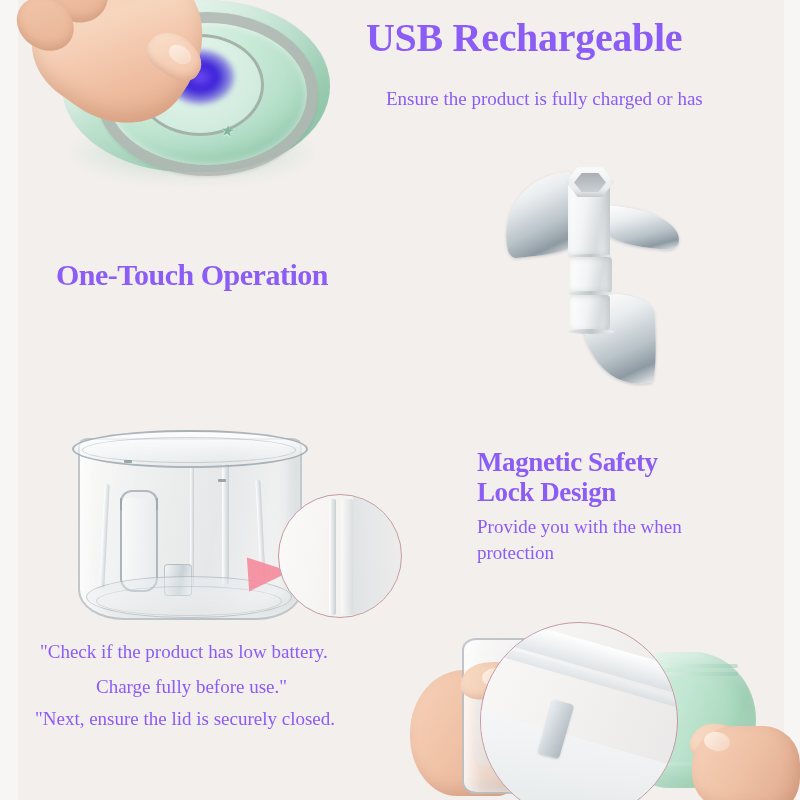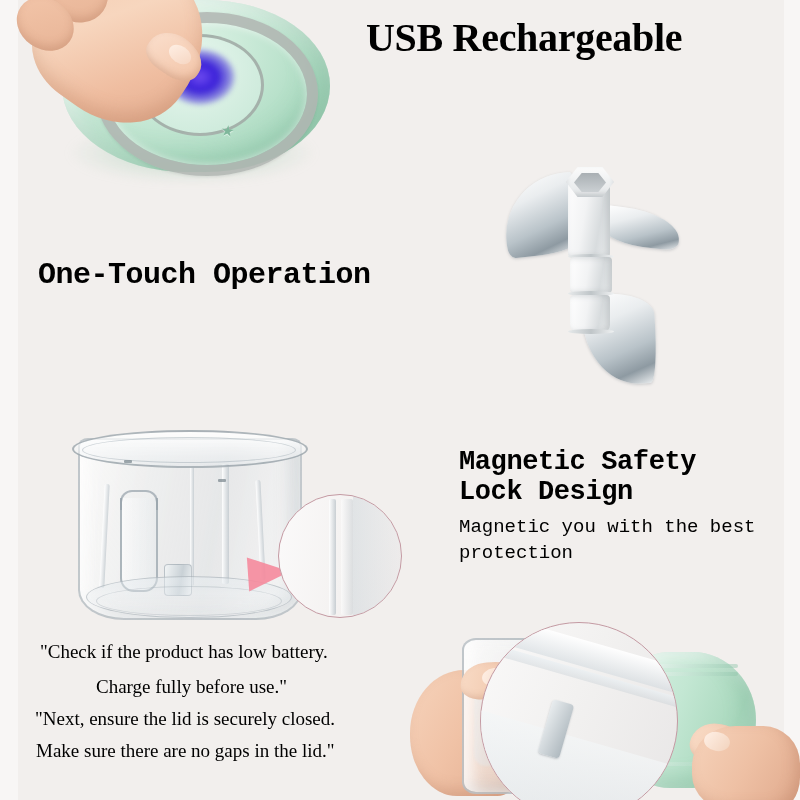--- a/index.html
+++ b/index.html
@@ -7,23 +7,23 @@
        font-family:"Liberation Sans",sans-serif;}
 
   #page{position:relative;width:800px;height:800px;background:#F2EFED;overflow:hidden;}
 
   
   .edge-strip{position:absolute;top:0;height:800px;width:18px;background:#F8F6F5;}
   .edge-strip.left{left:0;}
   .edge-strip.right{right:0;width:16px;}
 
   
-  .txt{position:absolute;color:#000000;white-space:pre;}
+  .txt{position:absolute;color:#8b5cf6;white-space:pre;}
   .serif{font-family:"Liberation Serif",serif;}
-  .sans{font-family:Liberation Mono, monospace;}
+  .sans{font-family:Liberation Serif, serif;margin-left:18px;}
 
   #title-usb{left:366px;top:14px;font-size:40px;font-weight:bold;letter-spacing:-.3px;}
   #sub-usb-1{left:386px;top:88px;font-size:19px;}
   #sub-usb-2{left:446px;top:120px;font-size:19px;}
 
   #title-onetouch{left:38px;top:258px;font-size:30px;font-weight:bold;letter-spacing:-.5px;}
   #sub-onetouch{left:46px;top:311px;font-size:18px;}
 
   #title-mag-1{left:459px;top:447px;font-size:27px;font-weight:bold;letter-spacing:-.4px;}
   #title-mag-2{left:459px;top:477px;font-size:27px;font-weight:bold;letter-spacing:-.4px;}
@@ -257,20 +257,21 @@
     <div class="finger">
       <div class="knuckle k1"></div>
       <div class="knuckle k2"></div>
       <div class="knuckle k3"></div>
     </div>
     <div class="fingertip"></div>
     <div class="nail"></div>
   </div>
 
   <div class="txt serif" id="title-usb">USB Rechargeable</div>
+  <div class="txt serif" id="sub-usb-1">Ensure the product is fully charged or has</div>
 
   <div id="fig-blade">
     <div class="blade bl-ul"></div>
     <div class="blade bl-ur"></div>
     <div class="blade bl-lr"></div>
     <div class="hub hub-top"></div>
     <div class="hex"></div>
     <div class="hex-hole"></div>
     <div class="hub-ring hr1"></div>
     <div class="hub hub-mid"></div>
@@ -299,27 +300,26 @@
   </div>
   <div class="mag-pointer"></div>
   <div class="mag-circle" id="mag-bowl">
     <div class="mag-shade"></div>
     <div class="mag-rib mag-rib2"></div>
     <div class="mag-rib mag-rib1"></div>
   </div>
 
   <div class="txt sans" id="title-mag-2">Lock Design</div>
   <div class="txt sans" id="title-mag-1">Magnetic Safety</div>
-  <div class="txt sans" id="sub-mag-1">Magnetic you with the best</div>
+  <div class="txt sans" id="sub-mag-1">Provide you with the when</div>
   <div class="txt sans" id="sub-mag-2">protection</div>
 
   <div class="txt serif" id="note-1">"Check if the product has low battery.</div>
   <div class="txt serif" id="note-2">Charge fully before use."</div>
   <div class="txt serif" id="note-3">"Next, ensure the lid is securely closed.</div>
-  <div class="txt serif" id="note-4">Make sure there are no gaps in the lid."</div>
 
   <div id="fig-lock">
     <div class="hand-left"></div>
     <div class="lb-bowl"></div>
     <div class="lb-inner"></div>
     <div class="lb-rimface"></div>
     <div class="lb-rimface2"></div>
     <div class="lb-latch lat1"></div>
     <div class="lb-latch lat2"></div>
     <div class="hl-thumb"></div>

